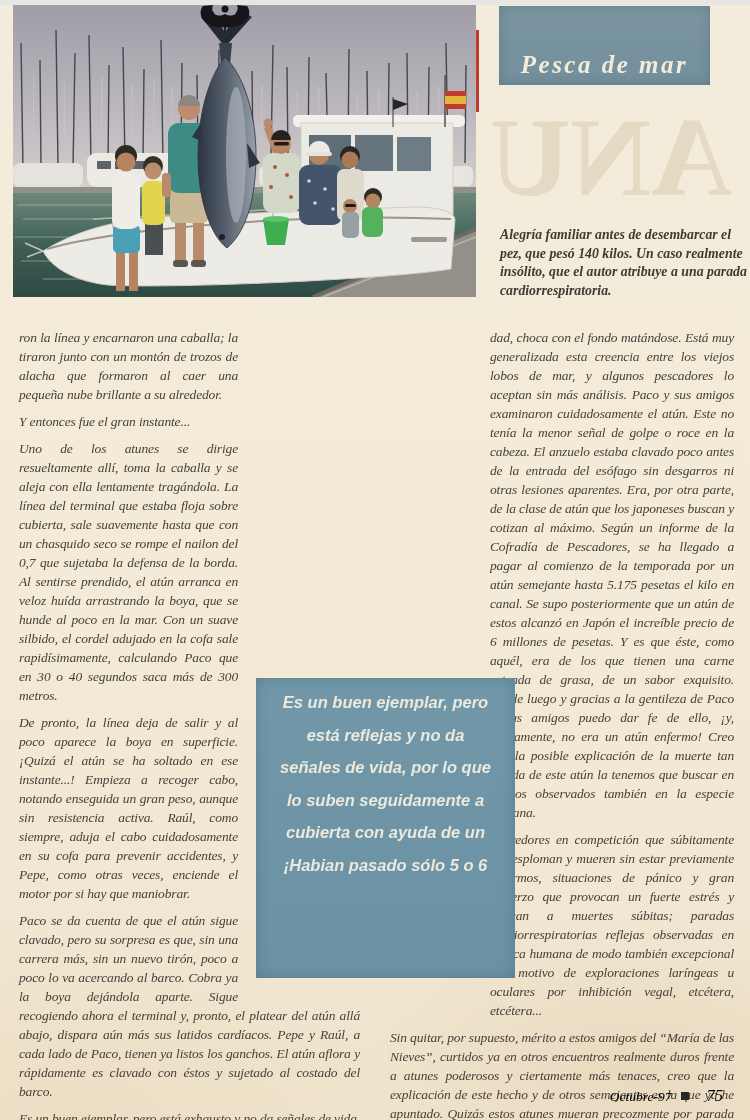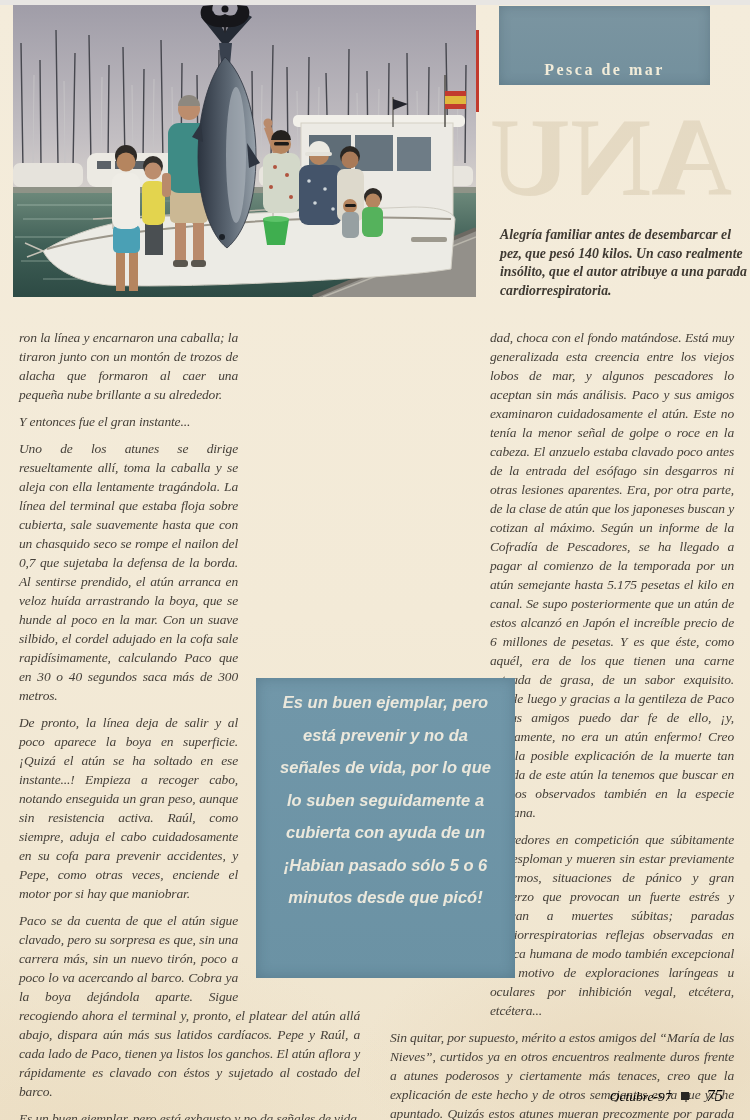--- a/index.html
+++ b/index.html
@@ -20,21 +20,21 @@
   }
   .photo svg{display:block;width:100%;height:100%;}
   .red-mark{position:absolute;left:476px;top:30px;width:3px;height:82px;background:#c23a2d;}
   .section-box{
     position:absolute;left:499px;top:6px;width:211px;height:79px;
     background:linear-gradient(180deg,#7b95a1,#73909d);
     display:flex;align-items:flex-end;justify-content:center;
     box-shadow:inset 0 0 12px rgba(40,60,70,.25);
   }
   .section-box .label{
-    font-weight:bold;font-size:16px;letter-spacing:2.5px;
+    font-style:italic;font-weight:bold;font-size:25px;letter-spacing:2.5px;
     color:#f2ecd9;padding-bottom:6px;white-space:nowrap;
   }
   .watermark{
     position:absolute;left:480px;top:98px;width:262px;height:122px;overflow:hidden;
     transform:scaleX(-1);
     font-family:"Liberation Serif",serif;font-weight:bold;font-size:112px;line-height:118px;
     color:rgba(176,156,116,.22);text-align:center;pointer-events:none;user-select:none;
   }
   .caption{
     position:absolute;left:500px;top:226px;width:248px;
@@ -254,25 +254,24 @@
 
 <div class="col col-right">
   <div class="wrap-spacer-l"></div>
   <p>dad, choca con el fondo matándose. Está muy generalizada esta creencia entre los viejos lobos de mar, y algunos pescadores lo aceptan sin más análisis. Paco y sus amigos examinaron cuidadosamente el atún. Este no tenía la menor señal de golpe o roce en la cabeza. El anzuelo estaba clavado poco antes de la entrada del esófago sin desgarros ni otras lesiones aparentes. Era, por otra parte, de la clase de atún que los japoneses buscan y cotizan al máximo. Según un informe de la Cofradía de Pescadores, se ha llegado a pagar al comienzo de la temporada por un atún semejante hasta 5.175 pesetas el kilo en canal. Se supo posteriormente que un atún de estos alcanzó en Japón el increíble precio de 6 millones de pesetas. Y es que éste, como aquél, era de los que tienen una carne veteada de grasa, de un sabor exquisito. Desde luego y gracias a la gentileza de Paco y sus amigos puedo dar fe de ello, ¡y, ciertamente, no era un atún enfermo! Creo que la posible explicación de la muerte tan rápida de este atún la tenemos que buscar en hechos observados también en la especie humana.</p>
   <p>Corredores en competición que súbitamente se desploman y mueren sin estar previamente enfermos, situaciones de pánico y gran esfuerzo que provocan un fuerte estrés y abocan a muertes súbitas; paradas cardiorrespiratorias reflejas observadas en clínica humana de modo también excepcional con motivo de exploraciones laríngeas u oculares por inhibición vegal, etcétera, etcétera...</p>
   <p>Sin quitar, por supuesto, mérito a estos amigos del “María de las Nieves”, curtidos ya en otros encuentros realmente duros frente a atunes poderosos y ciertamente más tenaces, creo que la explicación de este hecho y de otros semejantes es la que ya he apuntado. Quizás estos atunes mueran precozmente por parada cardiorrespiratoria refleja o por un angor de esfuerzo con parada consiguiente. Consultado el tema con un amigo médico y además catedrático de biología, aceptaba esa última explicación como la más probable. Todo lo relatado es, de todos modos, excepcional -a Dios gracias-. Con frecuencia sucede el caso contrario: atunes de 80 a 90 kilos que ofrecen una resistencia endiablada, que son capaces de agotarnos uno por uno a toda la tripulación del barco colmándonos de fuertes emociones al tiempo que nos dan, por otra parte, una soberana aunque bien recibida paliza. ■</p>
 </div>
 
 <div class="pull-quote">
   <div class="pq-line">Es un buen ejemplar, pero</div>
-  <div class="pq-line">está prevenir y no da</div>
+  <div class="pq-line">está reflejas y no da</div>
   <div class="pq-line">señales de vida, por lo que</div>
   <div class="pq-line">lo suben seguidamente a</div>
   <div class="pq-line">cubierta con ayuda de un</div>
   <div class="pq-line">¡Habian pasado sólo 5 o 6</div>
-  <div class="pq-line">minutos desde que picó!</div>
 </div>
 
 <div class="footer">
   <span class="issue">Octubre-97</span>
   <span class="sq"></span>
   <span class="pnum">75</span>
 </div>
 
 </body></html>

